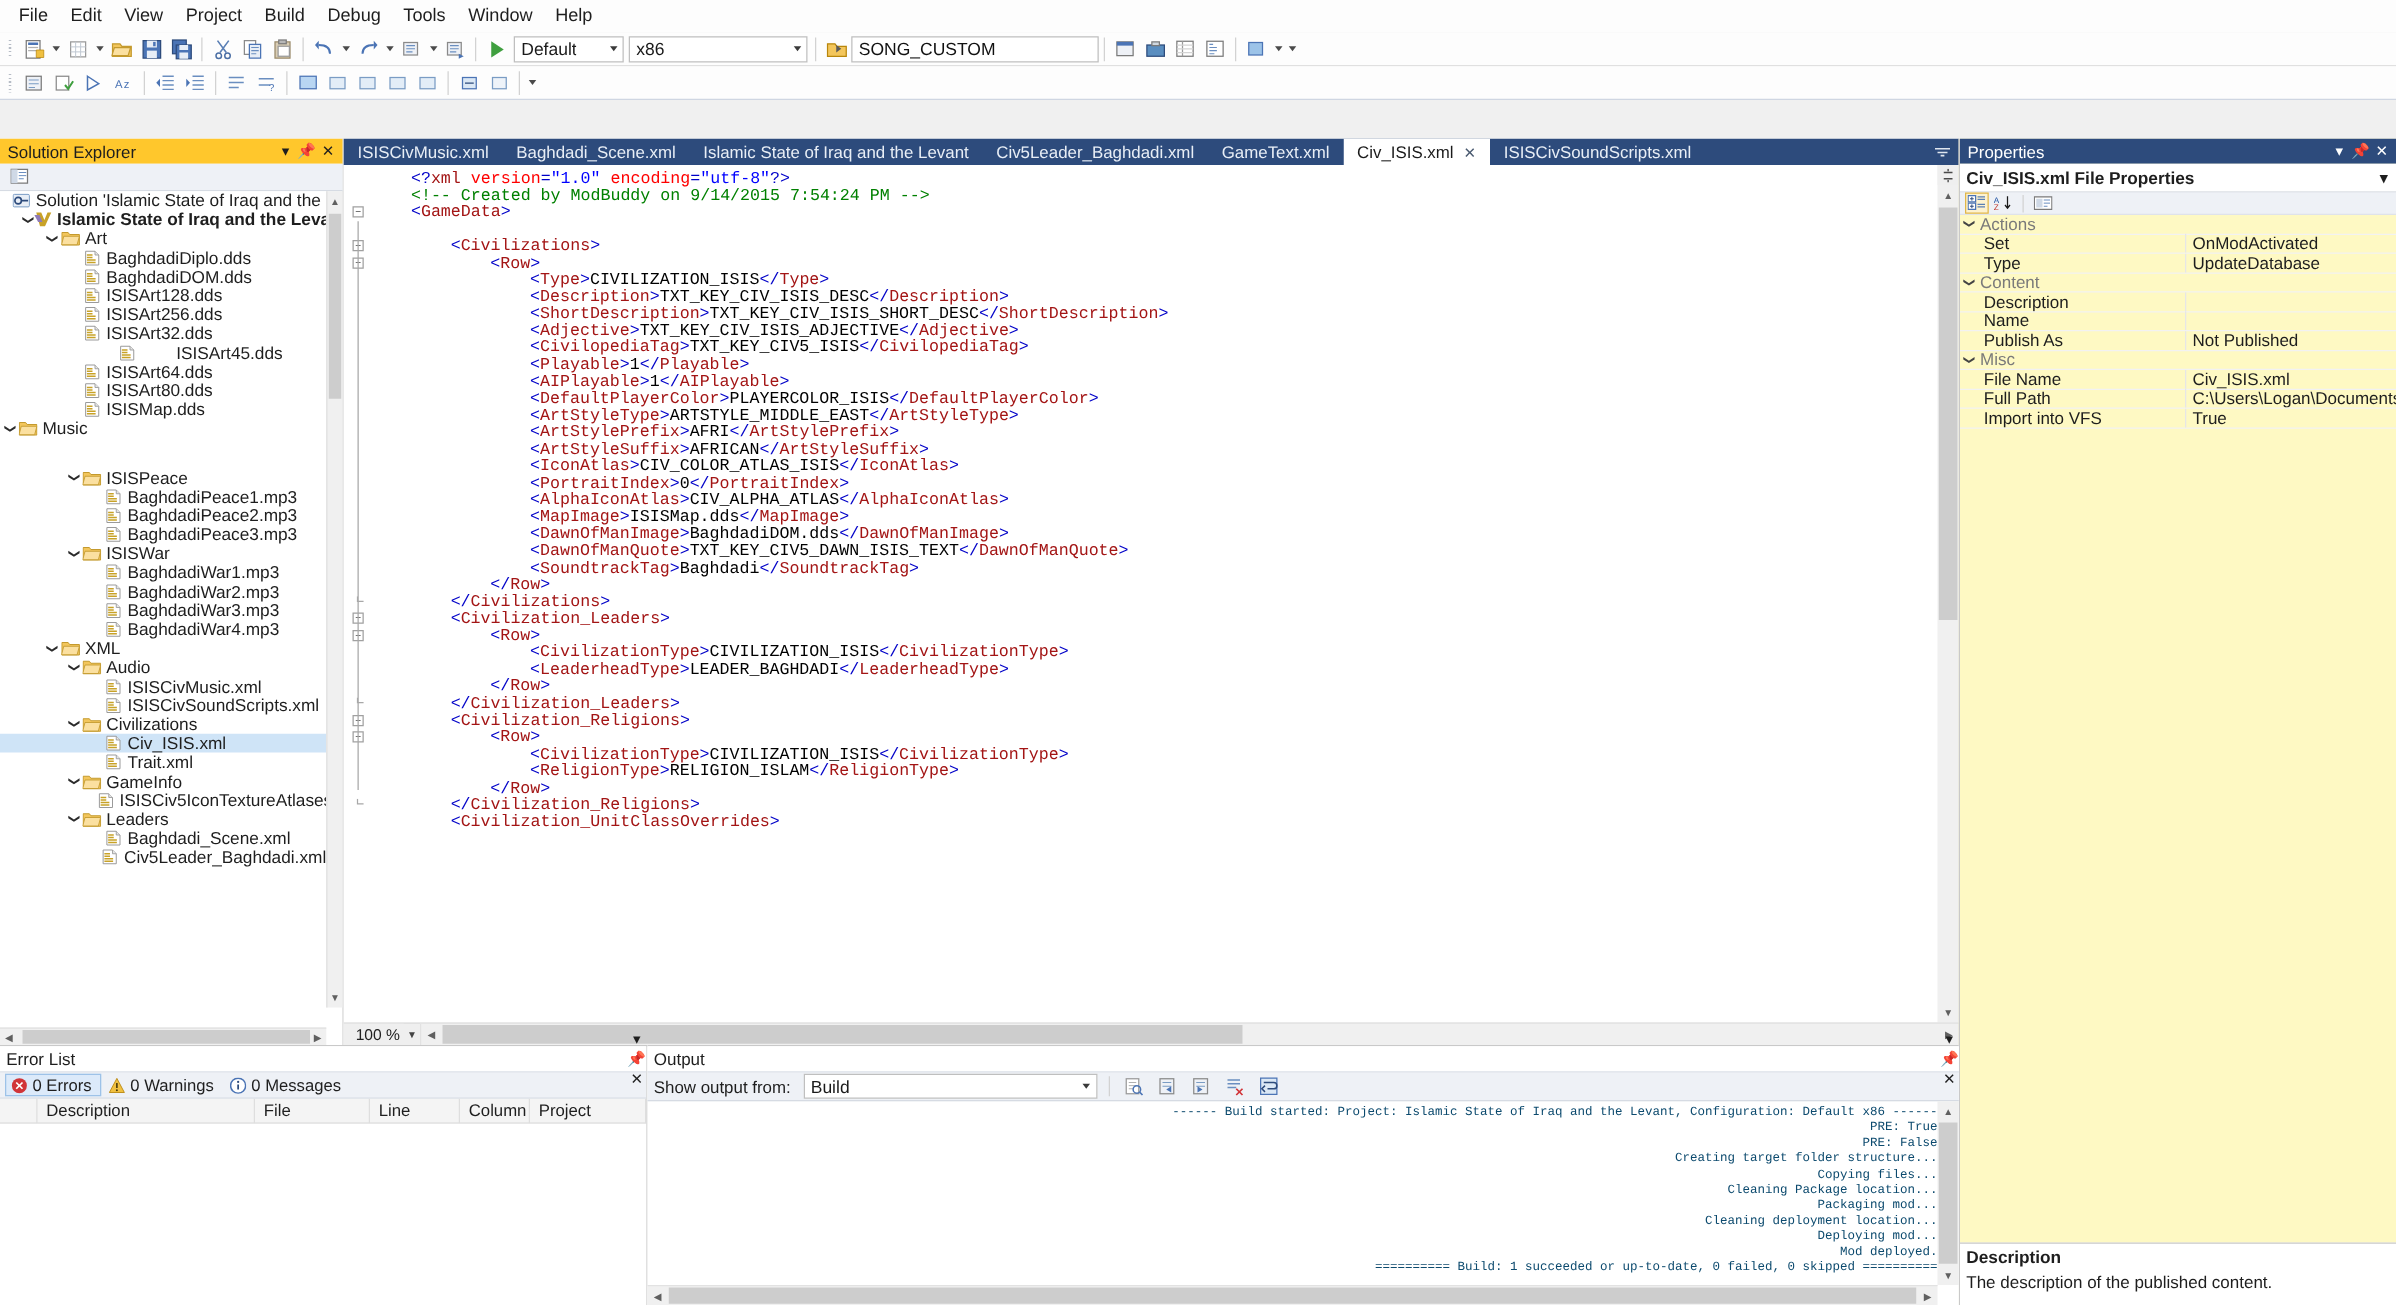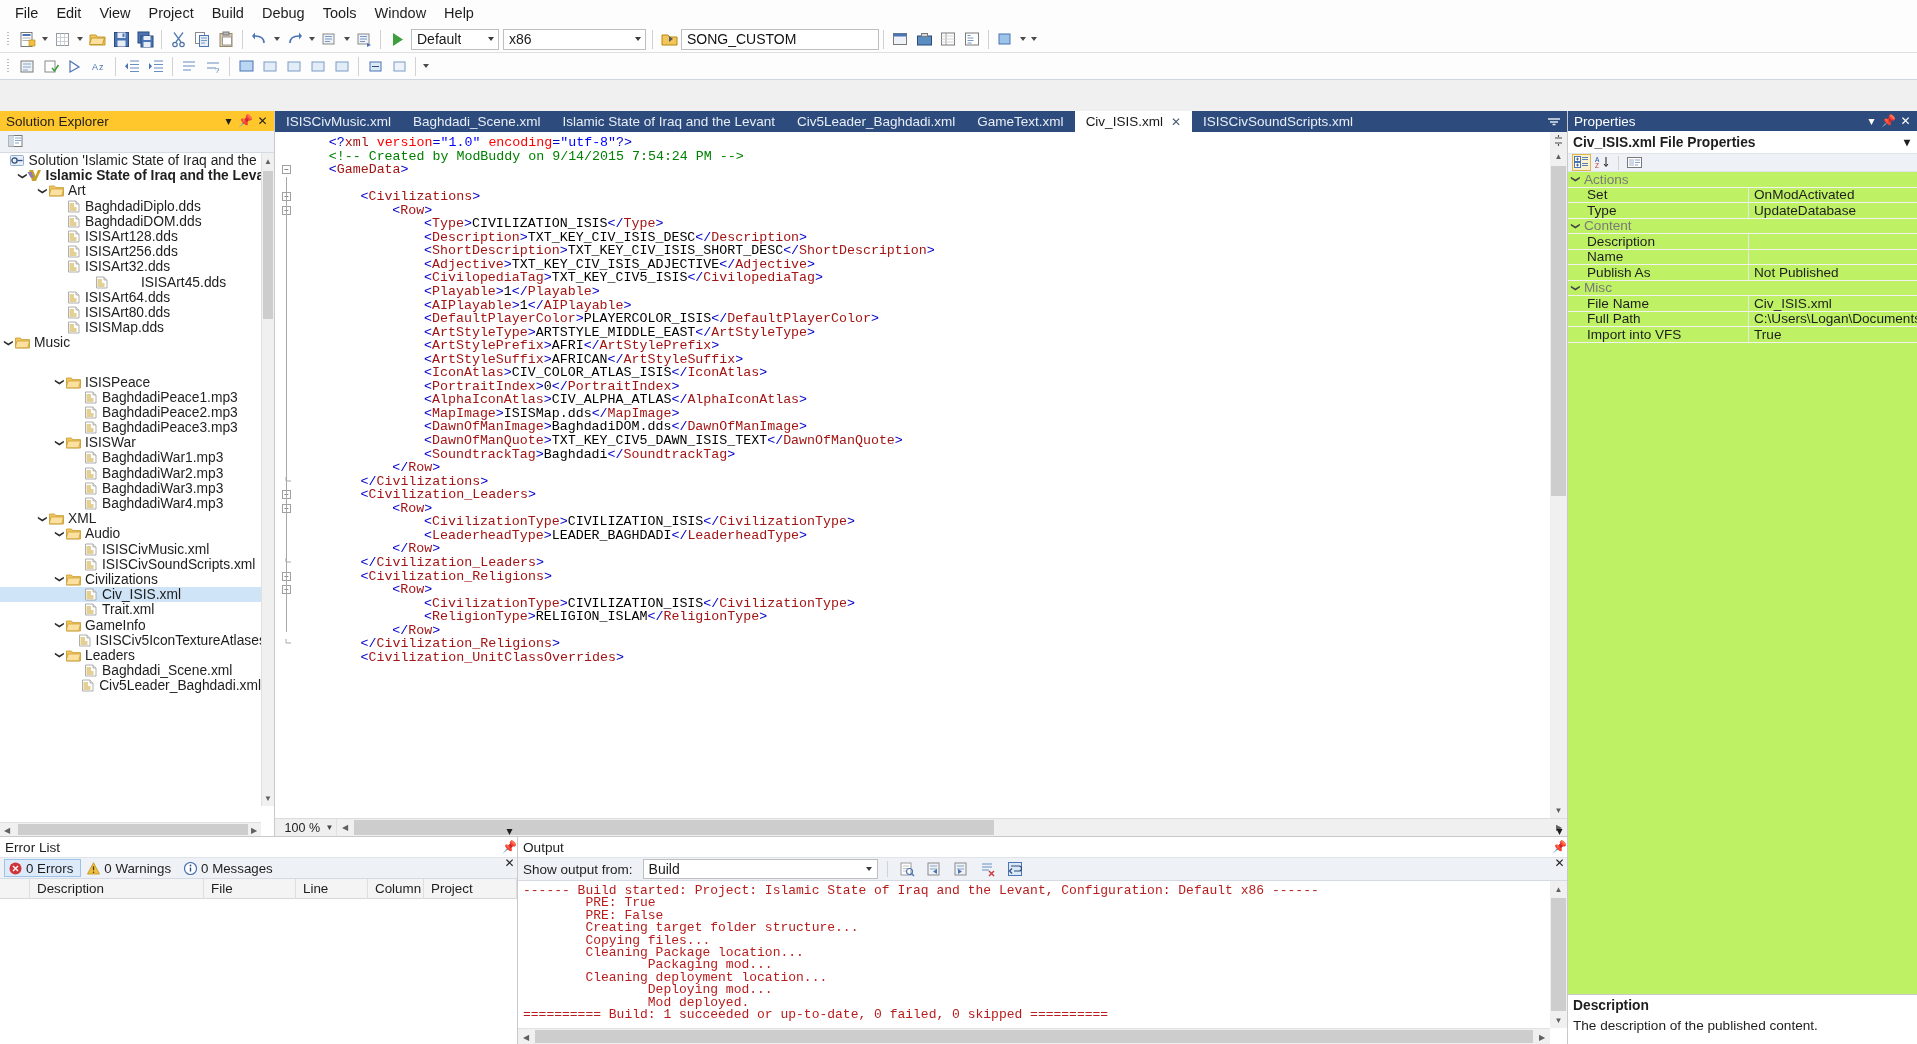--- a/index.html
+++ b/index.html
@@ -118,21 +118,21 @@
   .ed-vscroll { position:absolute; right:0; top:0; bottom:18px; width:17px; background:#f0f0f0; }
   .ed-vthumb { position:absolute; left:1px; right:1px; top:18px; height:330px; background:#cdcdcd; }
   .ed-status { position:absolute; left:0; right:0; bottom:0; height:18px; background:#efefef; border-top:1px solid #dcdcdc; display:flex; align-items:center; }
   .zoombox { width:48px; height:17px; background:#efefef; display:flex; align-items:center; justify-content:flex-end; font-size:12.5px; color:#222; padding-right:3px; }
   .zoomarw { width:13px; display:flex; align-items:center; justify-content:center; font-size:8px; color:#444;}
   .ed-hscroll { flex:1; height:17px; background:#f0f0f0; position:relative; border-left:1px solid #e2e2e2;}
   .ed-hthumb { position:absolute; top:1px; bottom:1px; left:17px; width:640px; background:#cdcdcd;}
   .splitter-v { position:absolute; right:0; top:0; width:17px; height:16px; background:#efefef; display:flex; align-items:center; justify-content:center; }
 
   
-  #properties-panel { right:0; top:0; width:350px; bottom:0; background:#bef264; border-left:1px solid #c9c9c9; }
+  #properties-panel { right:0; top:0; width:350px; bottom:0; background:#fef9c3; border-left:1px solid #c9c9c9; }
   .prop-title { height:22px; display:flex; align-items:center; font-weight:bold; font-size:13.8px; padding-left:5px; color:#1e1e1e; background:#fff; justify-content:space-between;}
   .prop-toolbar { height:19px; background:#eef1f6; border-top:1px solid #dfe3ea; border-bottom:1px solid #dfe3ea; display:flex; align-items:center; padding-left:4px; gap:2px;}
   .pbtn { width:19px; height:17px; display:flex; align-items:center; justify-content:center; }
   .pbtn.on { border:1px solid #e0b64a; background:#fdf2cf; }
   .pgrid { font-size:13.6px; color:#1e1e1e; }
   .prow { height:15.5px; display:flex; align-items:center; border-bottom:1px solid #f2f2f2;}
   .prow .pchev { width:16px; text-align:center; font-size:9px; color:#444; }
   .prow.cat { color:#7a7a7a; font-weight:normal; }
   .prow .pname { width:165px; padding-left:3px; white-space:nowrap; overflow:hidden; border-right:1px solid #e6e6e6; }
   .prow .pval { flex:1; padding-left:5px; white-space:nowrap; overflow:hidden; }
@@ -150,22 +150,22 @@
   .el-col { padding-left:7px; border-right:1px solid #dedede; height:20px; display:flex; align-items:center; }
   .el-body { position:absolute; left:0; right:0; top:62px; bottom:0; background:#fff;}
 
   
   #output-panel { left:518px; bottom:0; right:350px; height:208px; background:#fff; border-top:1px solid #c9c9c9;}
   .op-hdr { height:20px; display:flex; align-items:center; justify-content:space-between; font-size:13.6px; padding-left:5px; color:#1e1e1e; background:#fff;}
   .op-toolbar { height:24px; background:#eef1f6; border-top:1px solid #dfe3ea; border-bottom:1px solid #d6dbe3; display:flex; align-items:center; padding-left:5px; gap:3px;}
   .op-label { font-size:13.5px; color:#1e1e1e; margin-right:5px;}
   .op-text {
     position:absolute; left:0; right:17px; top:44px; bottom:16px; overflow:hidden;
-    font-family:"Liberation Mono","DejaVu Sans Mono",monospace; font-size:13px; line-height:12.4px;
-    color:#b91c1c; white-space:pre; padding:4px 0 0 5px;
+    font-family:"Liberation Mono","DejaVu Sans Mono",monospace; font-size:10px; line-height:12.4px;
+    color:#0c4a6e; white-space:pre; padding:4px 0 0 5px;text-align:right;
   }
   .op-vscroll { position:absolute; right:0; top:44px; bottom:16px; width:17px; background:#f0f0f0;}
   .op-vthumb { position:absolute; left:1px; right:1px; top:17px; bottom:17px; background:#cdcdcd;}
   .op-hscroll { position:absolute; left:0; right:17px; bottom:0; height:16px; background:#f0f0f0; border-top:1px solid #e2e2e2;}
   .op-hthumb { position:absolute; top:1px; bottom:1px; left:17px; right:17px; background:#cdcdcd;}
 </style>
 </head>
 <body>
 
 <div class="app">

